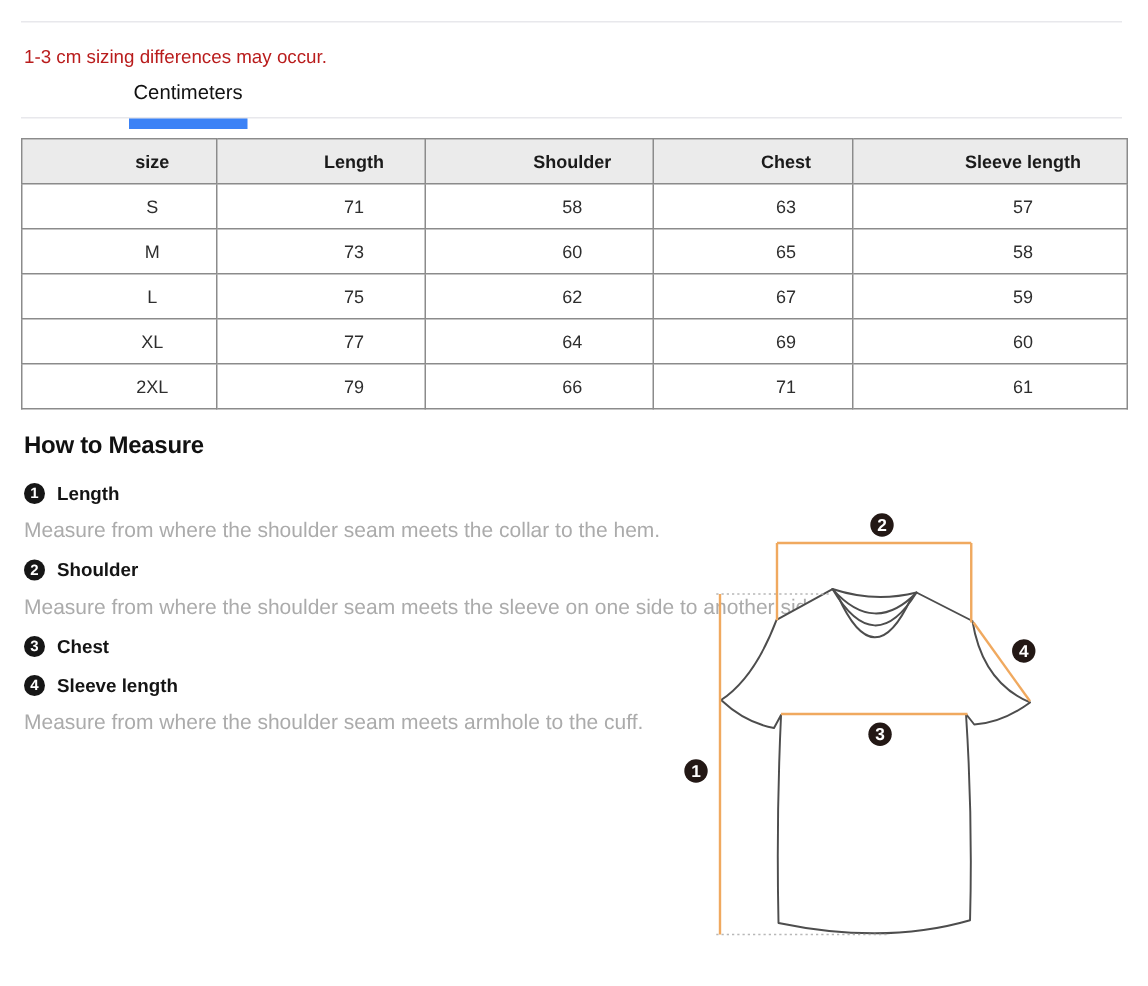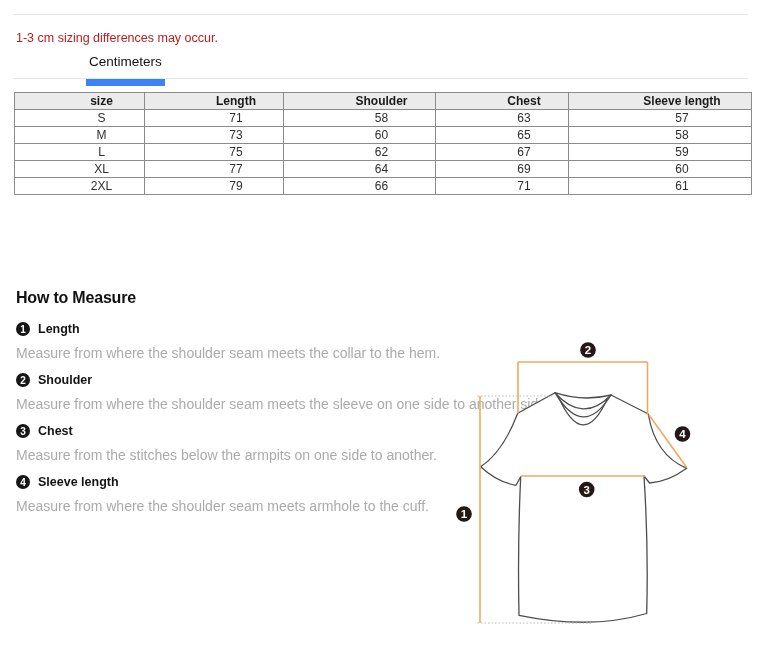--- a/index.html
+++ b/index.html
@@ -26,21 +26,21 @@
     font-family:inherit;
   }
   table.size-chart {
     position:absolute; left:14px; top:92px;
     border-collapse:collapse;
     table-layout:fixed;
     width:737px;
   }
   table.size-chart th, table.size-chart td {
     border:1px solid #8b8b8b;
-    height:17px;
+    height:30px;
     text-align:center; vertical-align:middle;
     font-size:12px;
     padding-left:44px;
   }
   table.size-chart th { background:#ebebeb; font-weight:bold; color:#1a1a1a; }
   table.size-chart td { color:#2e2e2e; background:#fff; }
   .col-size{width:130px}.col-length{width:139px}.col-shoulder{width:152px}.col-chest{width:133px}.col-sleeve{width:183px}
   .htm-title {
     position:absolute; left:16px; top:289px;
     font-size:16px; font-weight:bold; color:#111;
@@ -145,21 +145,20 @@
       <span class="num-badge">2</span>
       <span class="measure-label">Shoulder</span>
     </div>
     <div class="measure-desc">Measure from where the shoulder seam meets the sleeve on one side to another side.</div>
   </div>
   <div class="measure-item">
     <div class="measure-head">
       <span class="num-badge">3</span>
       <span class="measure-label">Chest</span>
     </div>
-    <div class="measure-desc">Measure from the stitches below the armpits on one side to another.</div>
   </div>
   <div class="measure-item">
     <div class="measure-head">
       <span class="num-badge">4</span>
       <span class="measure-label">Sleeve length</span>
     </div>
     <div class="measure-desc">Measure from where the shoulder seam meets armhole to the cuff.</div>
   </div>
 </div>
 

